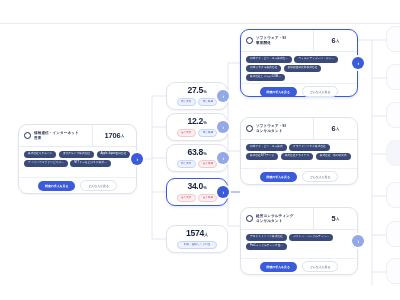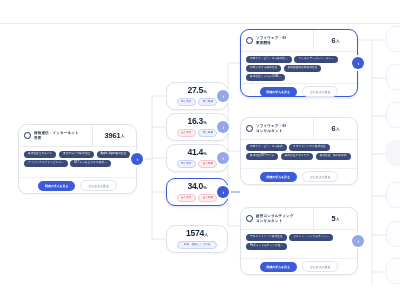--- a/index.html
+++ b/index.html
@@ -153,21 +153,21 @@
   </svg>
 
   <div class="card bigcard" style="left:18px;top:124px;width:119px;height:70px;">
     <div class="bc-top">
       <div class="bc-title">
         <span class="bc-dot"></span>
         <span class="bc-label">情報通信・インターネット
 営業</span>
       </div>
       <div class="bc-count">
-        <span>3961</span>
+        <span>1706</span>
         <span class="unit">人</span>
       </div>
     </div>
     <div class="bc-tags">
       <span class="tag-d">株式会社リクルート</span>
       <span class="tag-d">楽天グループ株式会社</span>
       <span class="tag-d">Apple Japan合同会社</span>
       <span class="tag-d">アマゾンウェブサービスジ…</span>
       <span class="tag-d">NTTドコモビジネス株式…</span>
     </div>
@@ -188,34 +188,34 @@
       <span class="tag-s">同じ業界</span>
       <span class="tag-s">同じ職種</span>
     </div>
   </div>
   <div class="knob soft" style="left:217px;top:90px;">
     <span class="gl">›</span>
   </div>
 
   <div class="card metric" style="left:166px;top:113px;width:62px;height:28px;">
     <div class="m-val">
-      <span>16.3</span><span class="pct">%</span>
+      <span>12.2</span><span class="pct">%</span>
     </div>
     <div class="m-tags">
       <span class="tag-s red">違う業界</span>
       <span class="tag-s">同じ職種</span>
     </div>
   </div>
   <div class="knob soft" style="left:217px;top:121px;">
     <span class="gl">›</span>
   </div>
 
   <div class="card metric" style="left:166px;top:144px;width:62px;height:28px;">
     <div class="m-val">
-      <span>41.4</span><span class="pct">%</span>
+      <span>63.8</span><span class="pct">%</span>
     </div>
     <div class="m-tags">
       <span class="tag-s">同じ業界</span>
       <span class="tag-s red">違う職種</span>
     </div>
   </div>
   <div class="knob soft" style="left:217px;top:152px;">
     <span class="gl">›</span>
   </div>
 

